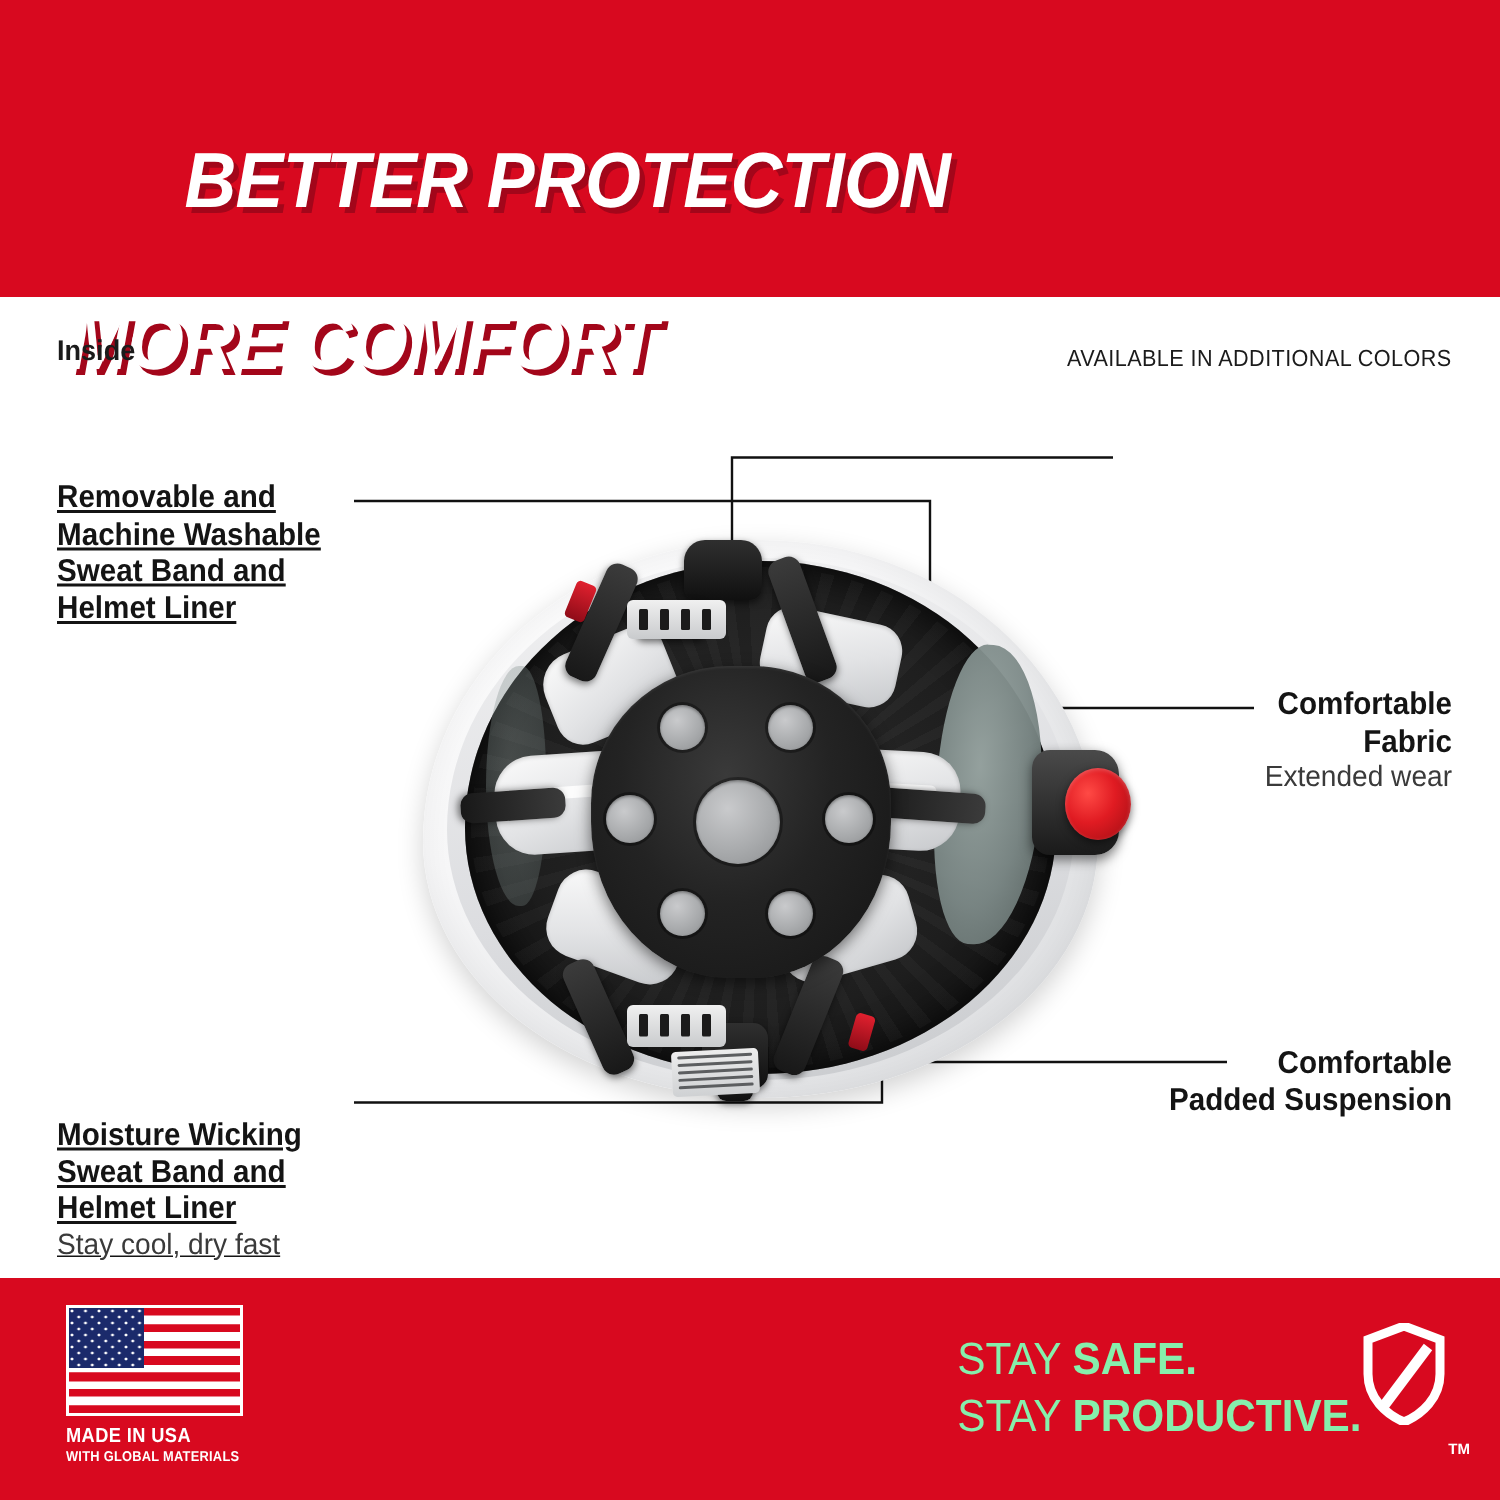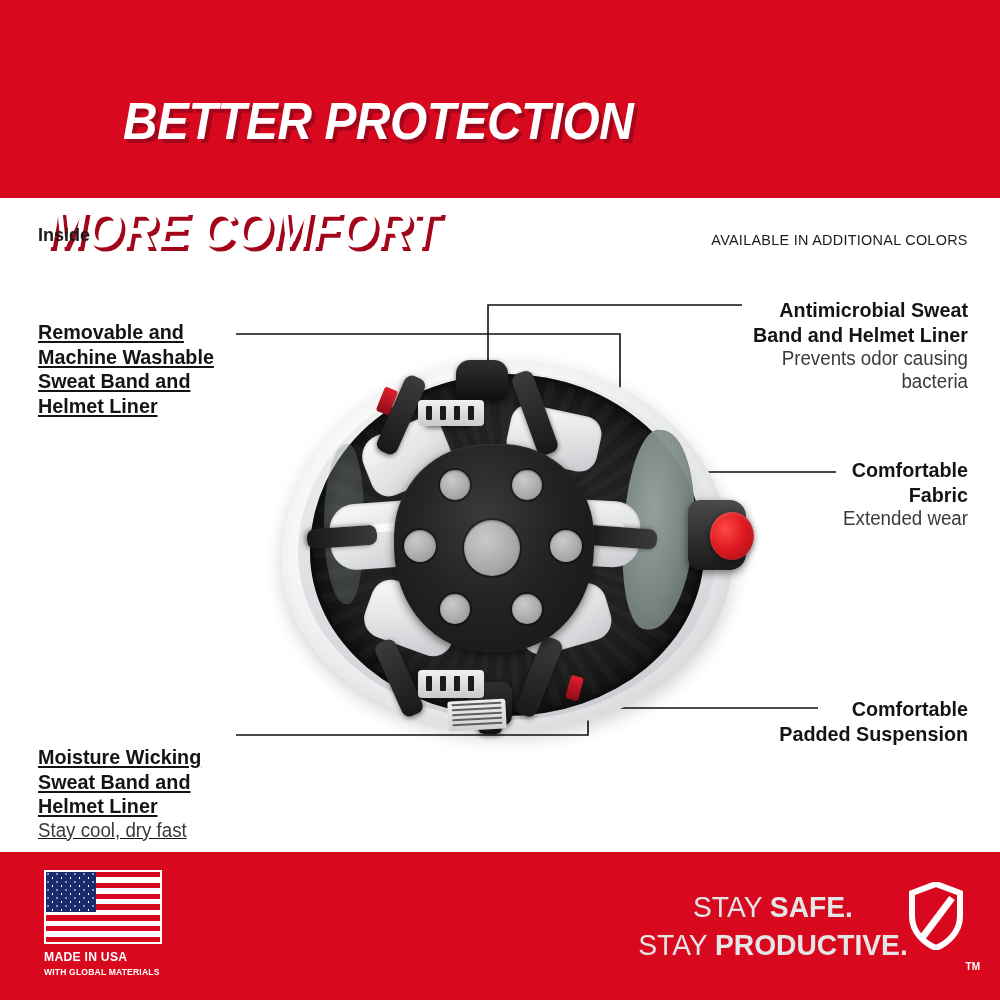--- a/index.html
+++ b/index.html
@@ -227,21 +227,21 @@
       radial-gradient(circle, #fff 0.9px, transparent 1.1px),
       radial-gradient(circle, #fff 0.9px, transparent 1.1px);
     background-size: 9px 8px, 9px 8px;
     background-position: 2px 2px, 6.5px 6px;
   }
   .made-in { color:#fff; font-weight:bold; font-size:13.5px; letter-spacing:.3px;
     transform: scaleX(.9); transform-origin:left top; margin-top:5px; white-space:nowrap; }
   .with-global { color:#fff; font-weight:bold; font-size:9.5px; letter-spacing:.2px;
     transform: scaleX(.9); transform-origin:left top; margin-top:2px; white-space:nowrap; }
 
-  .tagline { position: absolute; right: 92px; top: 36px; text-align: center; color:#e5e5e5; }
+  .tagline { position: absolute; right: 92px; top: 36px; text-align: left; color:#86efac; }
   .tag-line1, .tag-line2 { white-space: nowrap; line-height: 38px; font-size: 30px;
     transform: scaleX(.94); transform-origin: right top; }
   .tag-light { font-weight: normal; }
   .tag-bold { font-weight: bold; }
 
   .shield { position: absolute; right: 36px; top: 30px; width: 56px; height: 68px; }
   .tm { position: absolute; right: 20px; bottom: 28px; color:#fff; font-size:10px; font-weight:bold;text-align:center; }
 </style>
 </head>
 <body>
@@ -267,26 +267,20 @@
     <div class="sub"></div>
   </div>
 
   <div class="callout left" id="co-moisture">
     <div class="title">Moisture Wicking
 Sweat Band and
 Helmet Liner</div>
     <div class="sub">Stay cool, dry fast</div>
   </div>
 
-  <div class="callout right" id="co-antimicrobial">
-    <div class="title">Antimicrobial Sweat
-Band and Helmet Liner</div>
-    <div class="sub">Prevents odor causing
-bacteria</div>
-  </div>
 
   <div class="callout right" id="co-fabric">
     <div class="title">Comfortable
 Fabric</div>
     <div class="sub">Extended wear</div>
   </div>
 
   <div class="callout right" id="co-suspension">
     <div class="title">Comfortable
 Padded Suspension</div>

